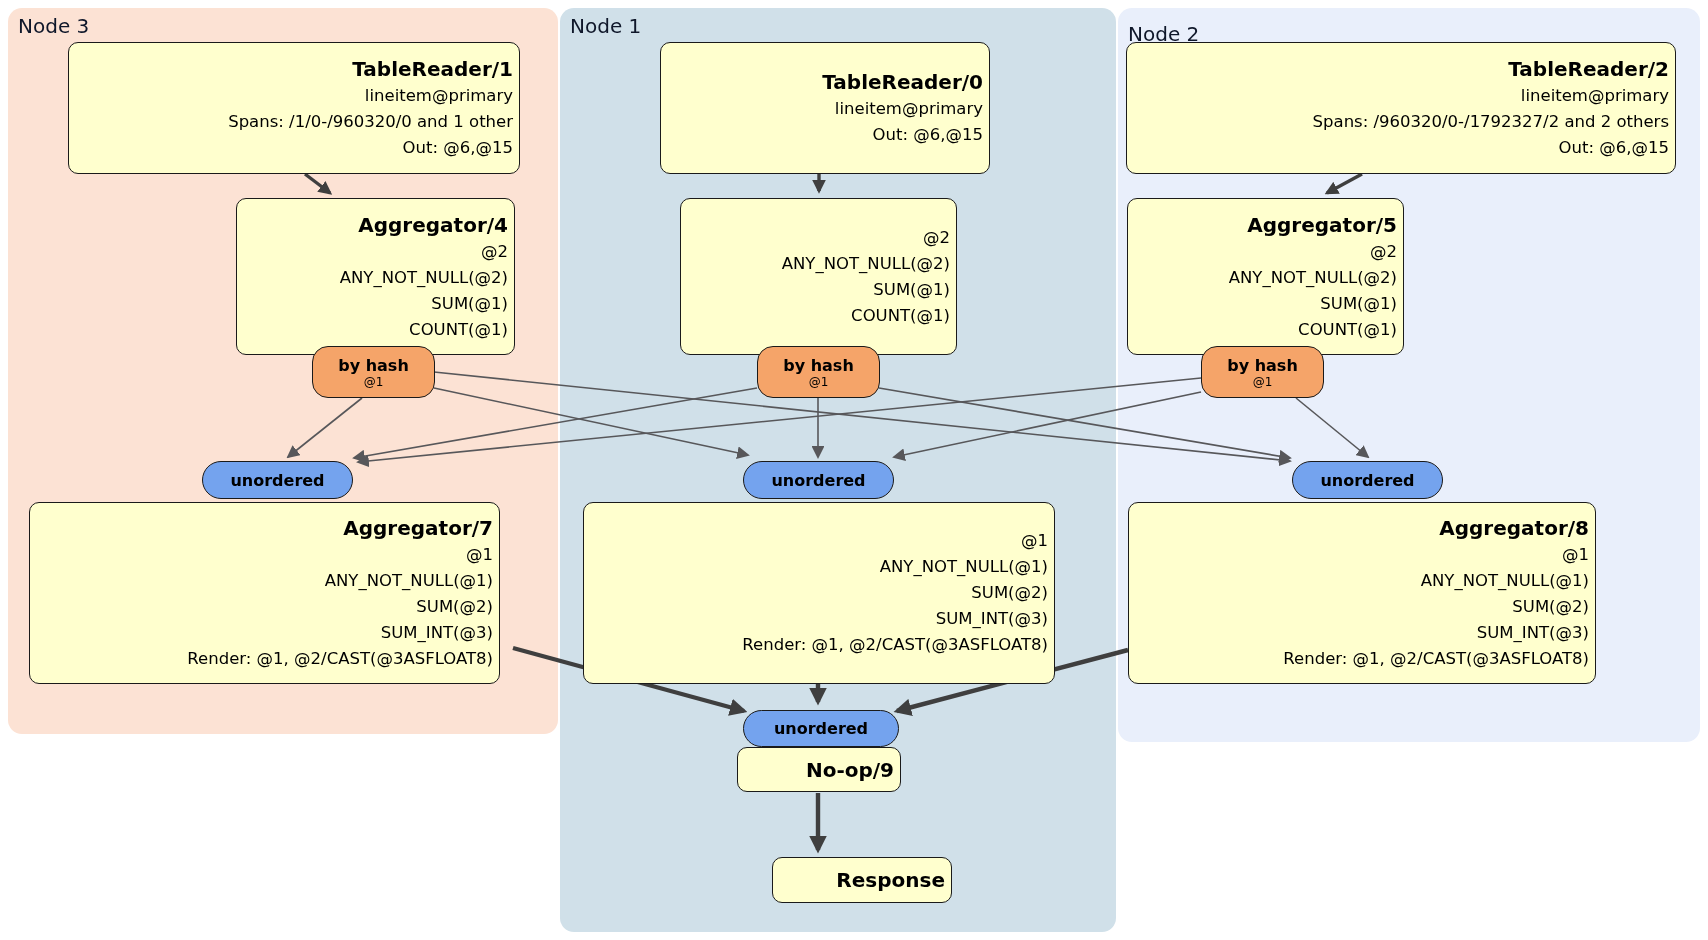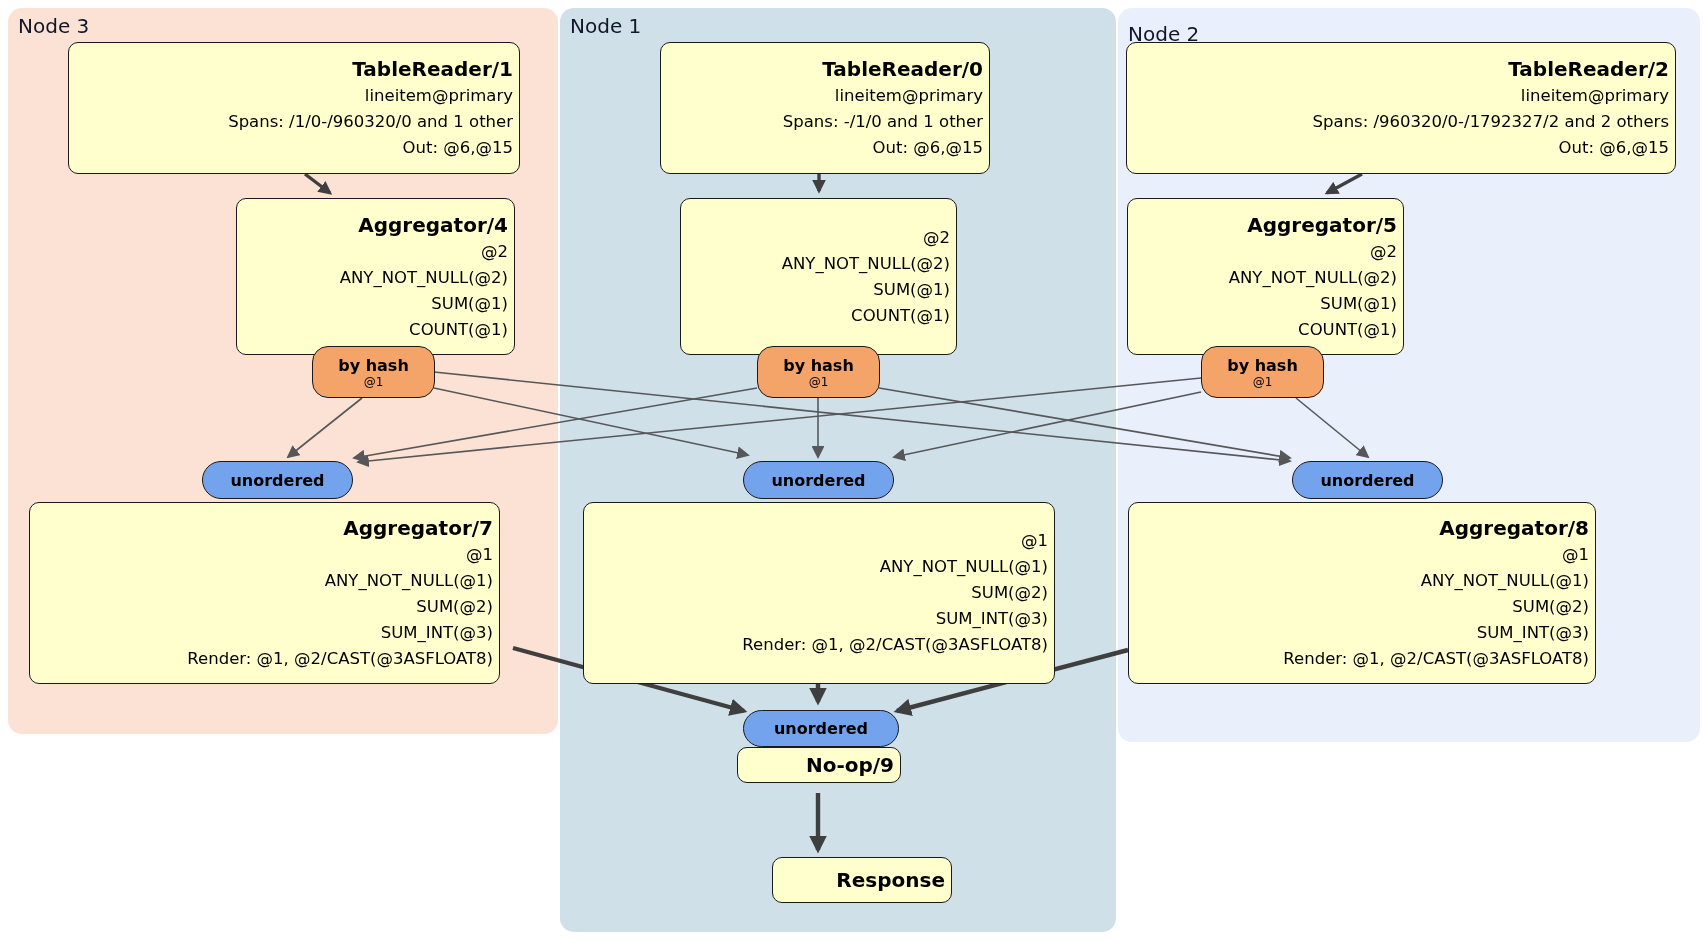--- a/index.html
+++ b/index.html
@@ -107,21 +107,20 @@
     <div>@1</div>
     <div>ANY_NOT_NULL(@1)</div>
     <div>SUM(@2)</div>
     <div>SUM_INT(@3)</div>
     <div>Render: @1, @2/CAST(@3ASFLOAT8)</div>
   </div>
 
   <div class="proc" style="left:660px; top:42px; width:330px; height:132px;">
     <div class="title">TableReader/0</div>
     <div>lineitem@primary</div>
-    <div>Spans: -/1/0 and 1 other</div>
     <div>Out: @6,@15</div>
   </div>
   <div class="proc" style="left:680px; top:198px; width:277px; height:157px;">
     <div>@2</div>
     <div>ANY_NOT_NULL(@2)</div>
     <div>SUM(@1)</div>
     <div>COUNT(@1)</div>
   </div>
   <div class="router" style="left:757px; top:346px; width:123px; height:52px;">
     <div class="rlabel">by hash</div>
@@ -133,21 +132,21 @@
   <div class="proc" style="left:583px; top:502px; width:472px; height:182px;">
     <div>@1</div>
     <div>ANY_NOT_NULL(@1)</div>
     <div>SUM(@2)</div>
     <div>SUM_INT(@3)</div>
     <div>Render: @1, @2/CAST(@3ASFLOAT8)</div>
   </div>
   <div class="sync" style="left:743px; top:710px; width:156px; height:37px;">
     <span>unordered</span>
   </div>
-  <div class="proc" style="left:737px; top:747px; width:164px; height:36px;">
+  <div class="proc" style="left:737px; top:747px; width:164px; height:45px;">
     <div class="title">No-op/9</div>
   </div>
   <div class="proc" style="left:772px; top:857px; width:180px; height:46px;">
     <div class="title">Response</div>
   </div>
 
   <div class="proc" style="left:1126px; top:42px; width:550px; height:132px;">
     <div class="title">TableReader/2</div>
     <div>lineitem@primary</div>
     <div>Spans: /960320/0-/1792327/2 and 2 others</div>

